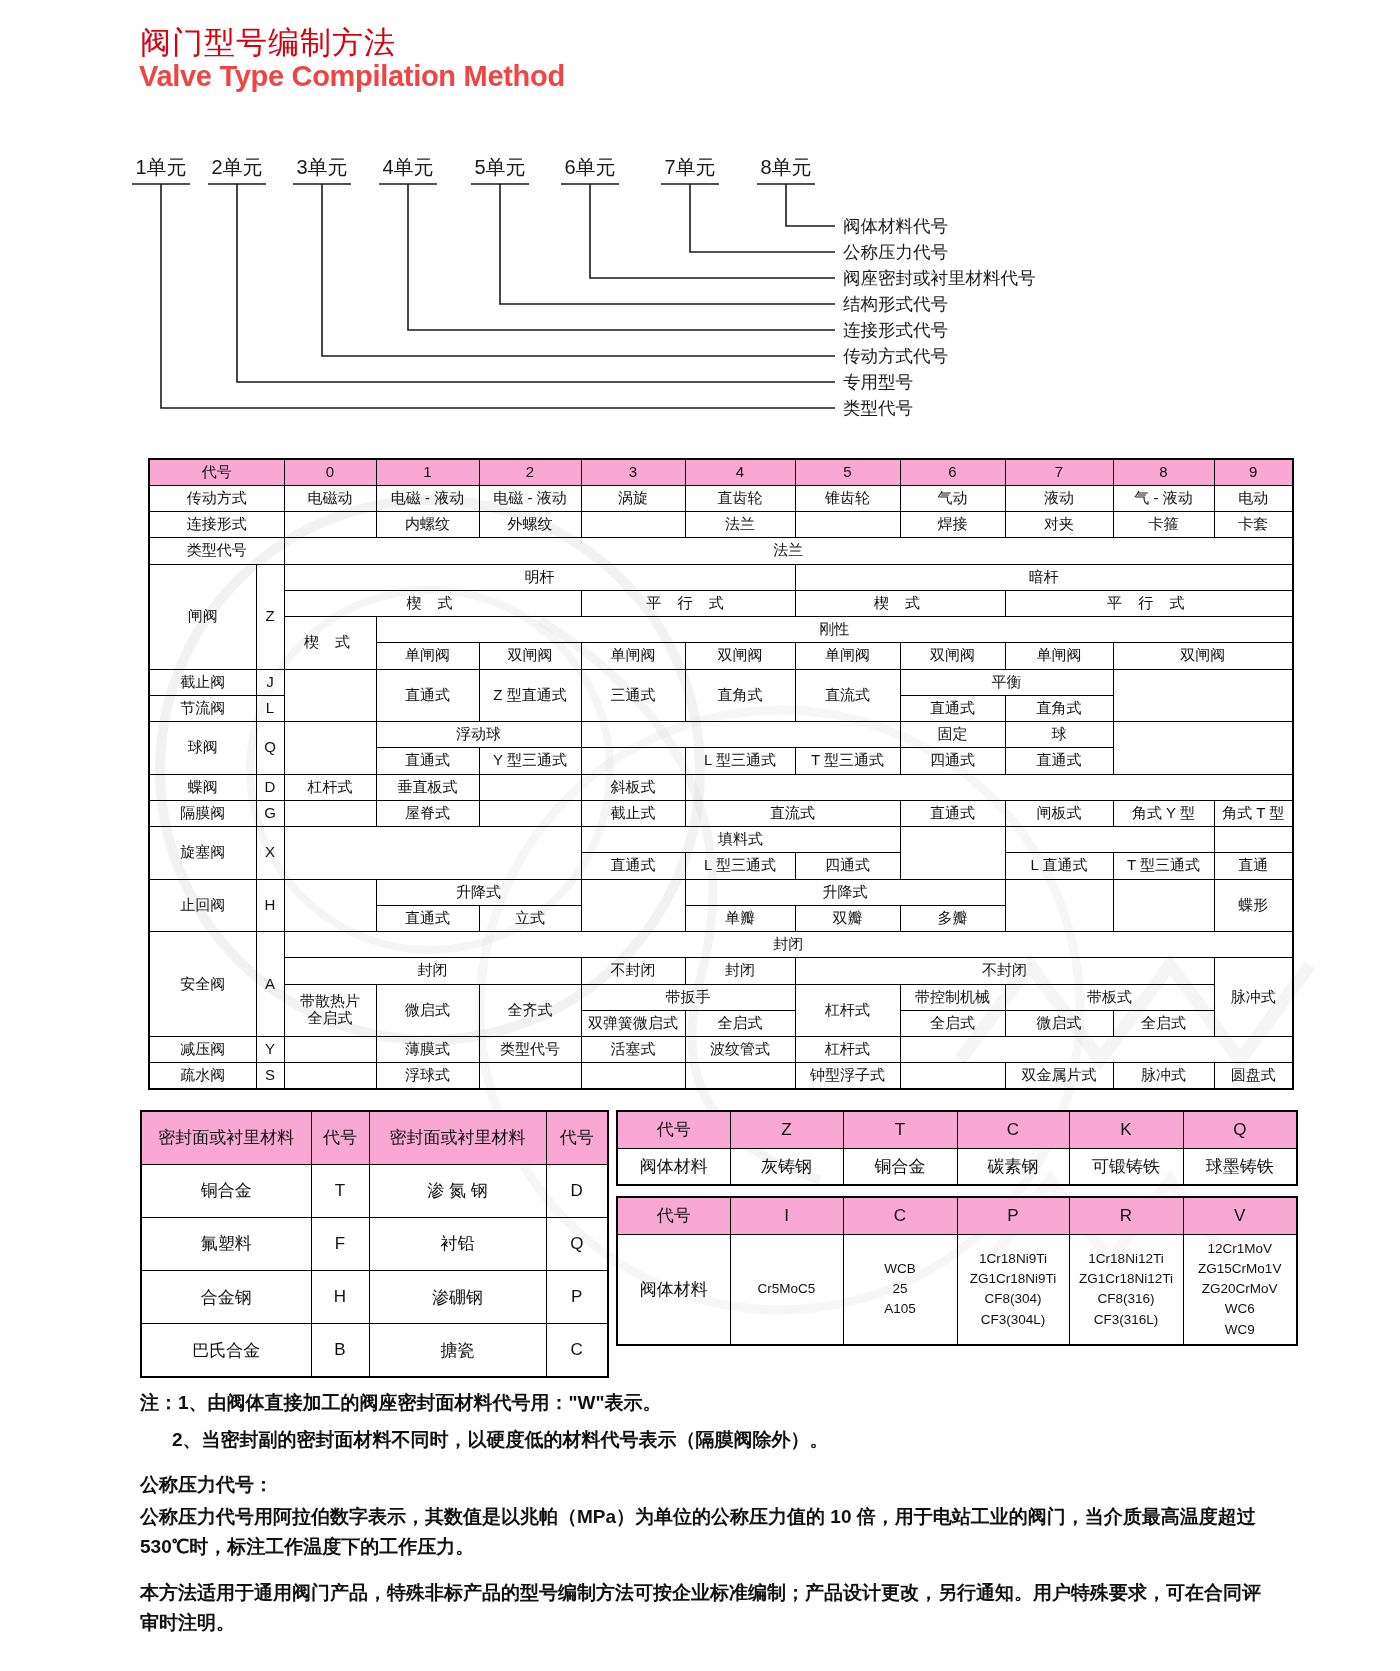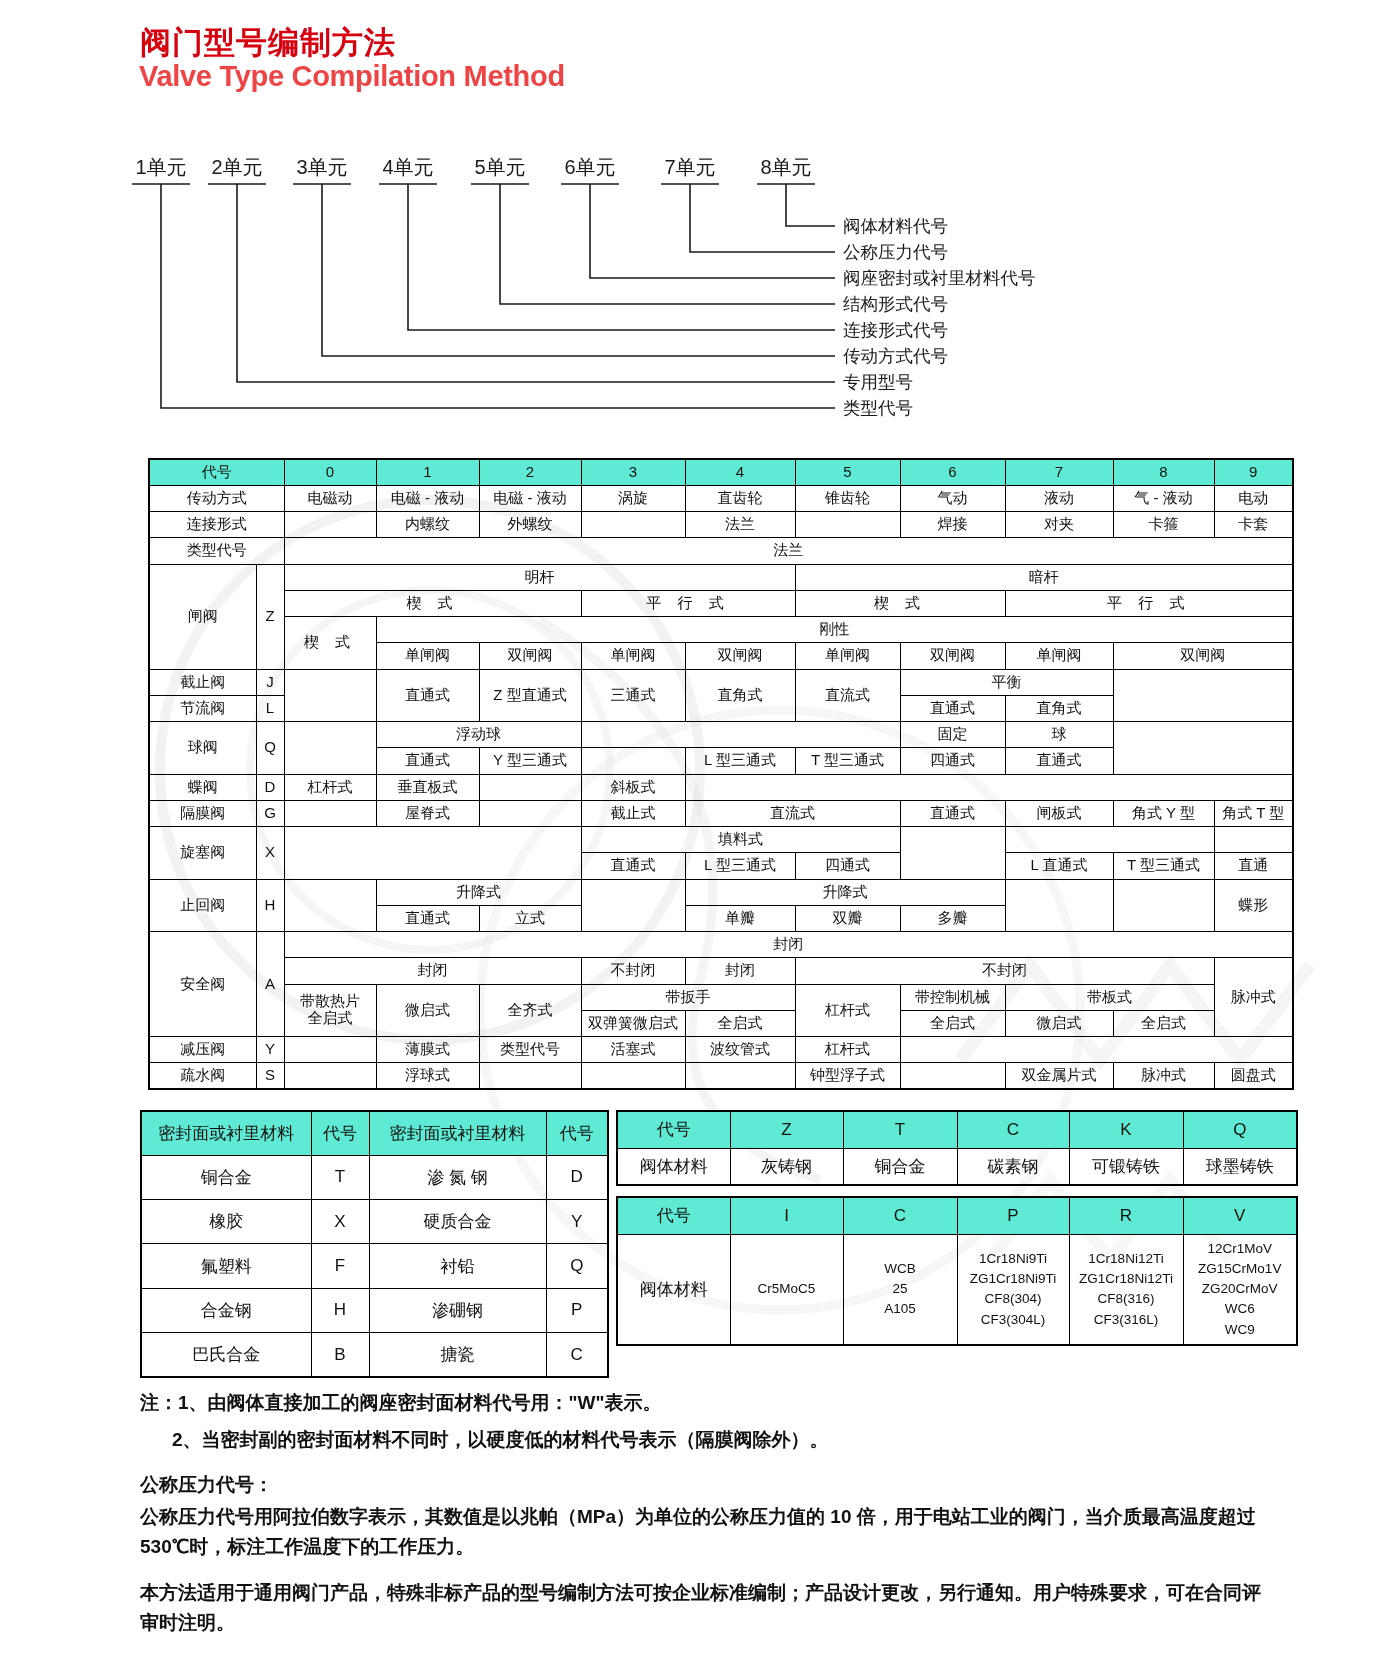--- a/index.html
+++ b/index.html
@@ -2,31 +2,31 @@
 <html><head>
 <meta charset="utf-8">
 <style>
   html,body{margin:0;padding:0;}
   body{
     position:relative;width:1400px;height:1671px;background:#ffffff;
     font-family:"Liberation Sans",sans-serif;color:#111;overflow:hidden;
   }
   .wm{position:absolute;left:0;top:0;z-index:0;}
   .layer{position:relative;z-index:1;}
-  .t-cn{position:absolute;left:140px;top:22px;font-size:31px;font-weight:bold;color:#d7000f;letter-spacing:1px;}
+  .t-cn{position:absolute;left:140px;top:22px;font-size:31px;font-weight:normal;color:#d7000f;letter-spacing:1px;}
   .t-en{position:absolute;left:139px;top:60px;font-size:29px;font-weight:bold;color:#ef4444;letter-spacing:-0.3px;}
   svg text{fill:#1a1a1a;}
   .diag{position:absolute;left:130px;top:138px;}
 
   table{border-collapse:collapse;table-layout:fixed;}
   td{border:1.2px solid #000;text-align:center;vertical-align:middle;padding:0;overflow:hidden;}
   .mt{position:absolute;left:148px;top:458px;width:1144px;height:632px;border:2.5px solid #000;}
   .mt td{font-size:15px;line-height:1.12;white-space:nowrap;}
   .mt tr{height:26px;}
-  .pk{background:#5eead4;}
+  .pk{background:#f9a8d4;}
   .sm{font-size:13px;margin-top:41px;}
   .sp{letter-spacing:6px;}
 
   .lt{position:absolute;left:140px;top:1110px;width:467px;height:268px;border:2.5px solid #000;}
   .lt td{font-size:17px;}
   .lt tr{height:38px;padding-left:29px;}
 
   .bt1{position:absolute;left:616px;top:1110px;width:680px;height:75px;border:2.5px solid #000;}
   .bt1 td{font-size:17px;}
   .bt1 tr{height:37px;}
@@ -352,26 +352,20 @@
       <td class="pk">密封面或衬里材料</td>
       <td class="pk">代号</td>
     </tr>
     <tr>
       <td>铜合金</td>
       <td>T</td>
       <td>渗 氮 钢</td>
       <td>D</td>
     </tr>
     <tr>
-      <td>橡胶</td>
-      <td>X</td>
-      <td>硬质合金</td>
-      <td>Y</td>
-    </tr>
-    <tr>
       <td>氟塑料</td>
       <td>F</td>
       <td>衬铅</td>
       <td>Q</td>
     </tr>
     <tr>
       <td>合金钢</td>
       <td>H</td>
       <td>渗硼钢</td>
       <td>P</td>

